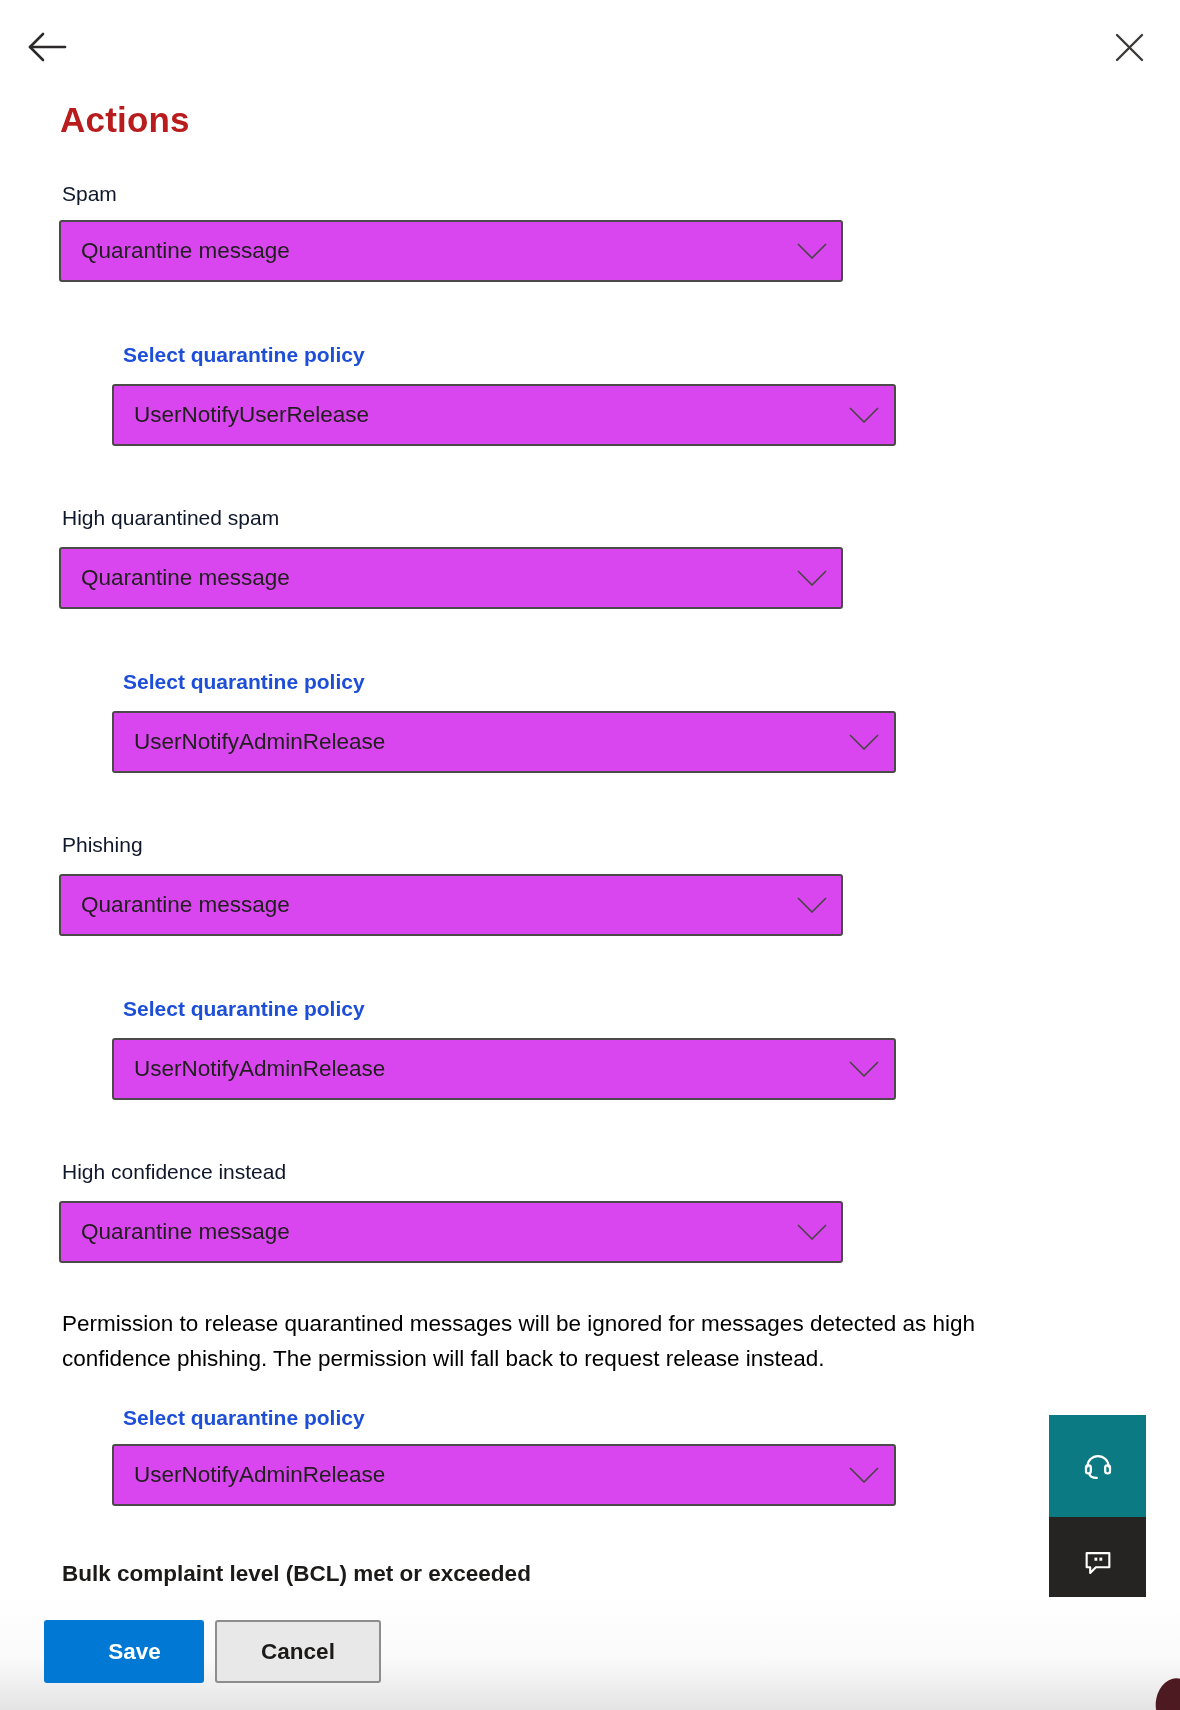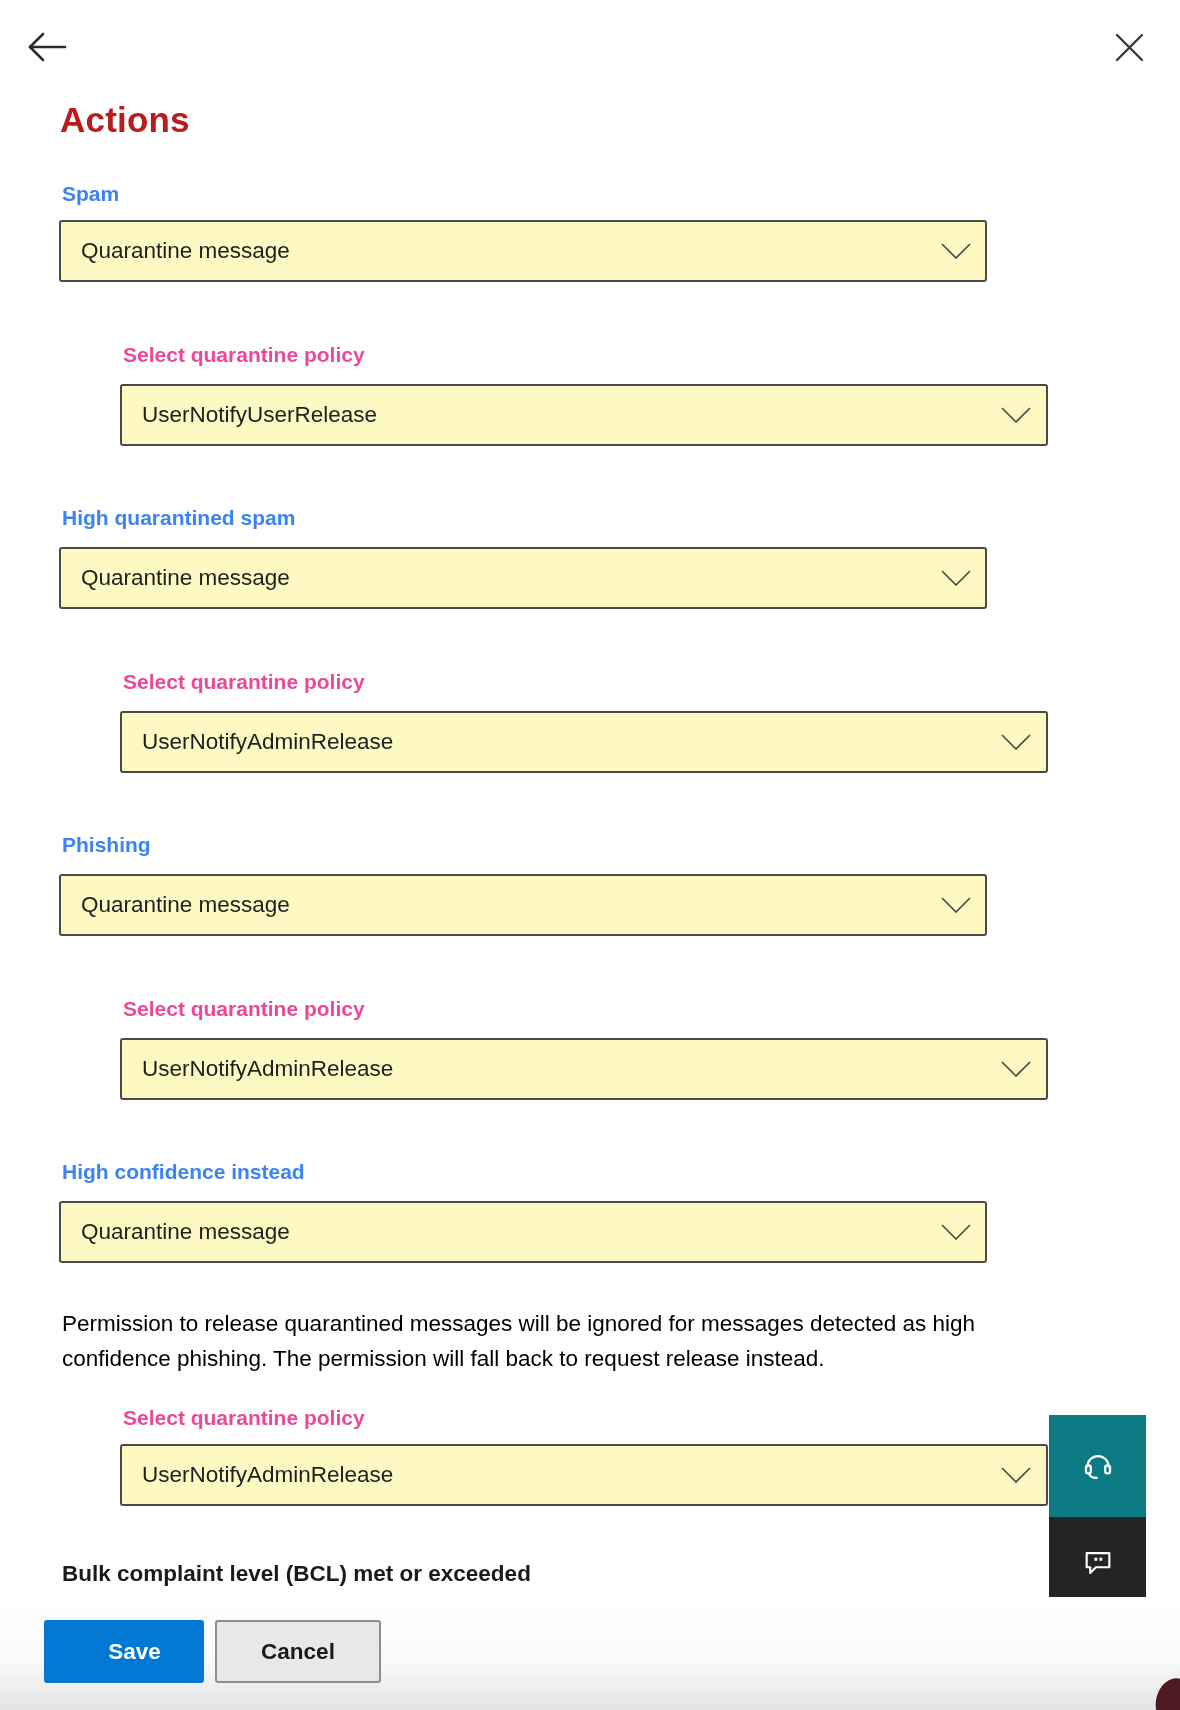--- a/index.html
+++ b/index.html
@@ -2,29 +2,29 @@
 <html><head>
 <meta charset="utf-8">
 <style>
   html,body{margin:0;padding:0;background:#fff;}
   #stage{
     position:relative;width:1180px;height:1710px;overflow:hidden;background:#ffffff;
     font-family:"Liberation Sans","DejaVu Sans",sans-serif;color:#1b1a19;
   }
   .icon-btn{position:absolute;background:none;border:none;padding:0;cursor:pointer;line-height:0;}
   #page-title{position:absolute;left:60px;top:100px;font-size:35px;font-weight:700;color:#b91c1c;letter-spacing:.2px;}
-  .sec-label{position:absolute;left:62px;font-size:21px;font-weight:700;color:#3b82f6;}
-  .sub-label{position:absolute;left:123px;font-size:21px;font-weight:600;color:#ec4899;}
+  .sec-label{position:absolute;left:62px;font-size:21px;font-weight:400;color:#0f172a;}
+  .sub-label{position:absolute;left:123px;font-size:21px;font-weight:600;color:#1d4ed8;}
   .dd{
-    position:absolute;height:62px;width:928px;box-sizing:border-box;background:#fef9c3;
+    position:absolute;height:62px;width:784px;box-sizing:border-box;background:#d946ef;
     border:2px solid #4c4a48;border-radius:3px;display:flex;align-items:center;
     padding:0 56px 0 20px;cursor:pointer;
   }
   .dd-full{left:59px;}
-  .dd-indent{left:120px;text-align:center;}
+  .dd-indent{left:112px;text-align:center;}
   .dd-value{font-size:22.5px;color:#201f1e;white-space:nowrap;overflow:hidden;}
   .chev{position:absolute;top:50%;margin-top:-8px;width:30px;height:16px;}
   .dd-full .chev{right:14px;}
   .dd-indent .chev{right:15px;}
   #note{position:absolute;left:62px;top:1306px;width:978px;font-size:22.5px;line-height:35px;color:#000000;}
   #bulk-heading{position:absolute;left:62px;top:1561px;font-size:22.5px;font-weight:600;color:#1b1a19;white-space:nowrap;}
   #footer{
     position:absolute;left:0;top:1597px;width:1180px;height:113px;
     background:linear-gradient(180deg,#ffffff 0%,#fafafa 55%,#e4e4e4 100%);
   }

